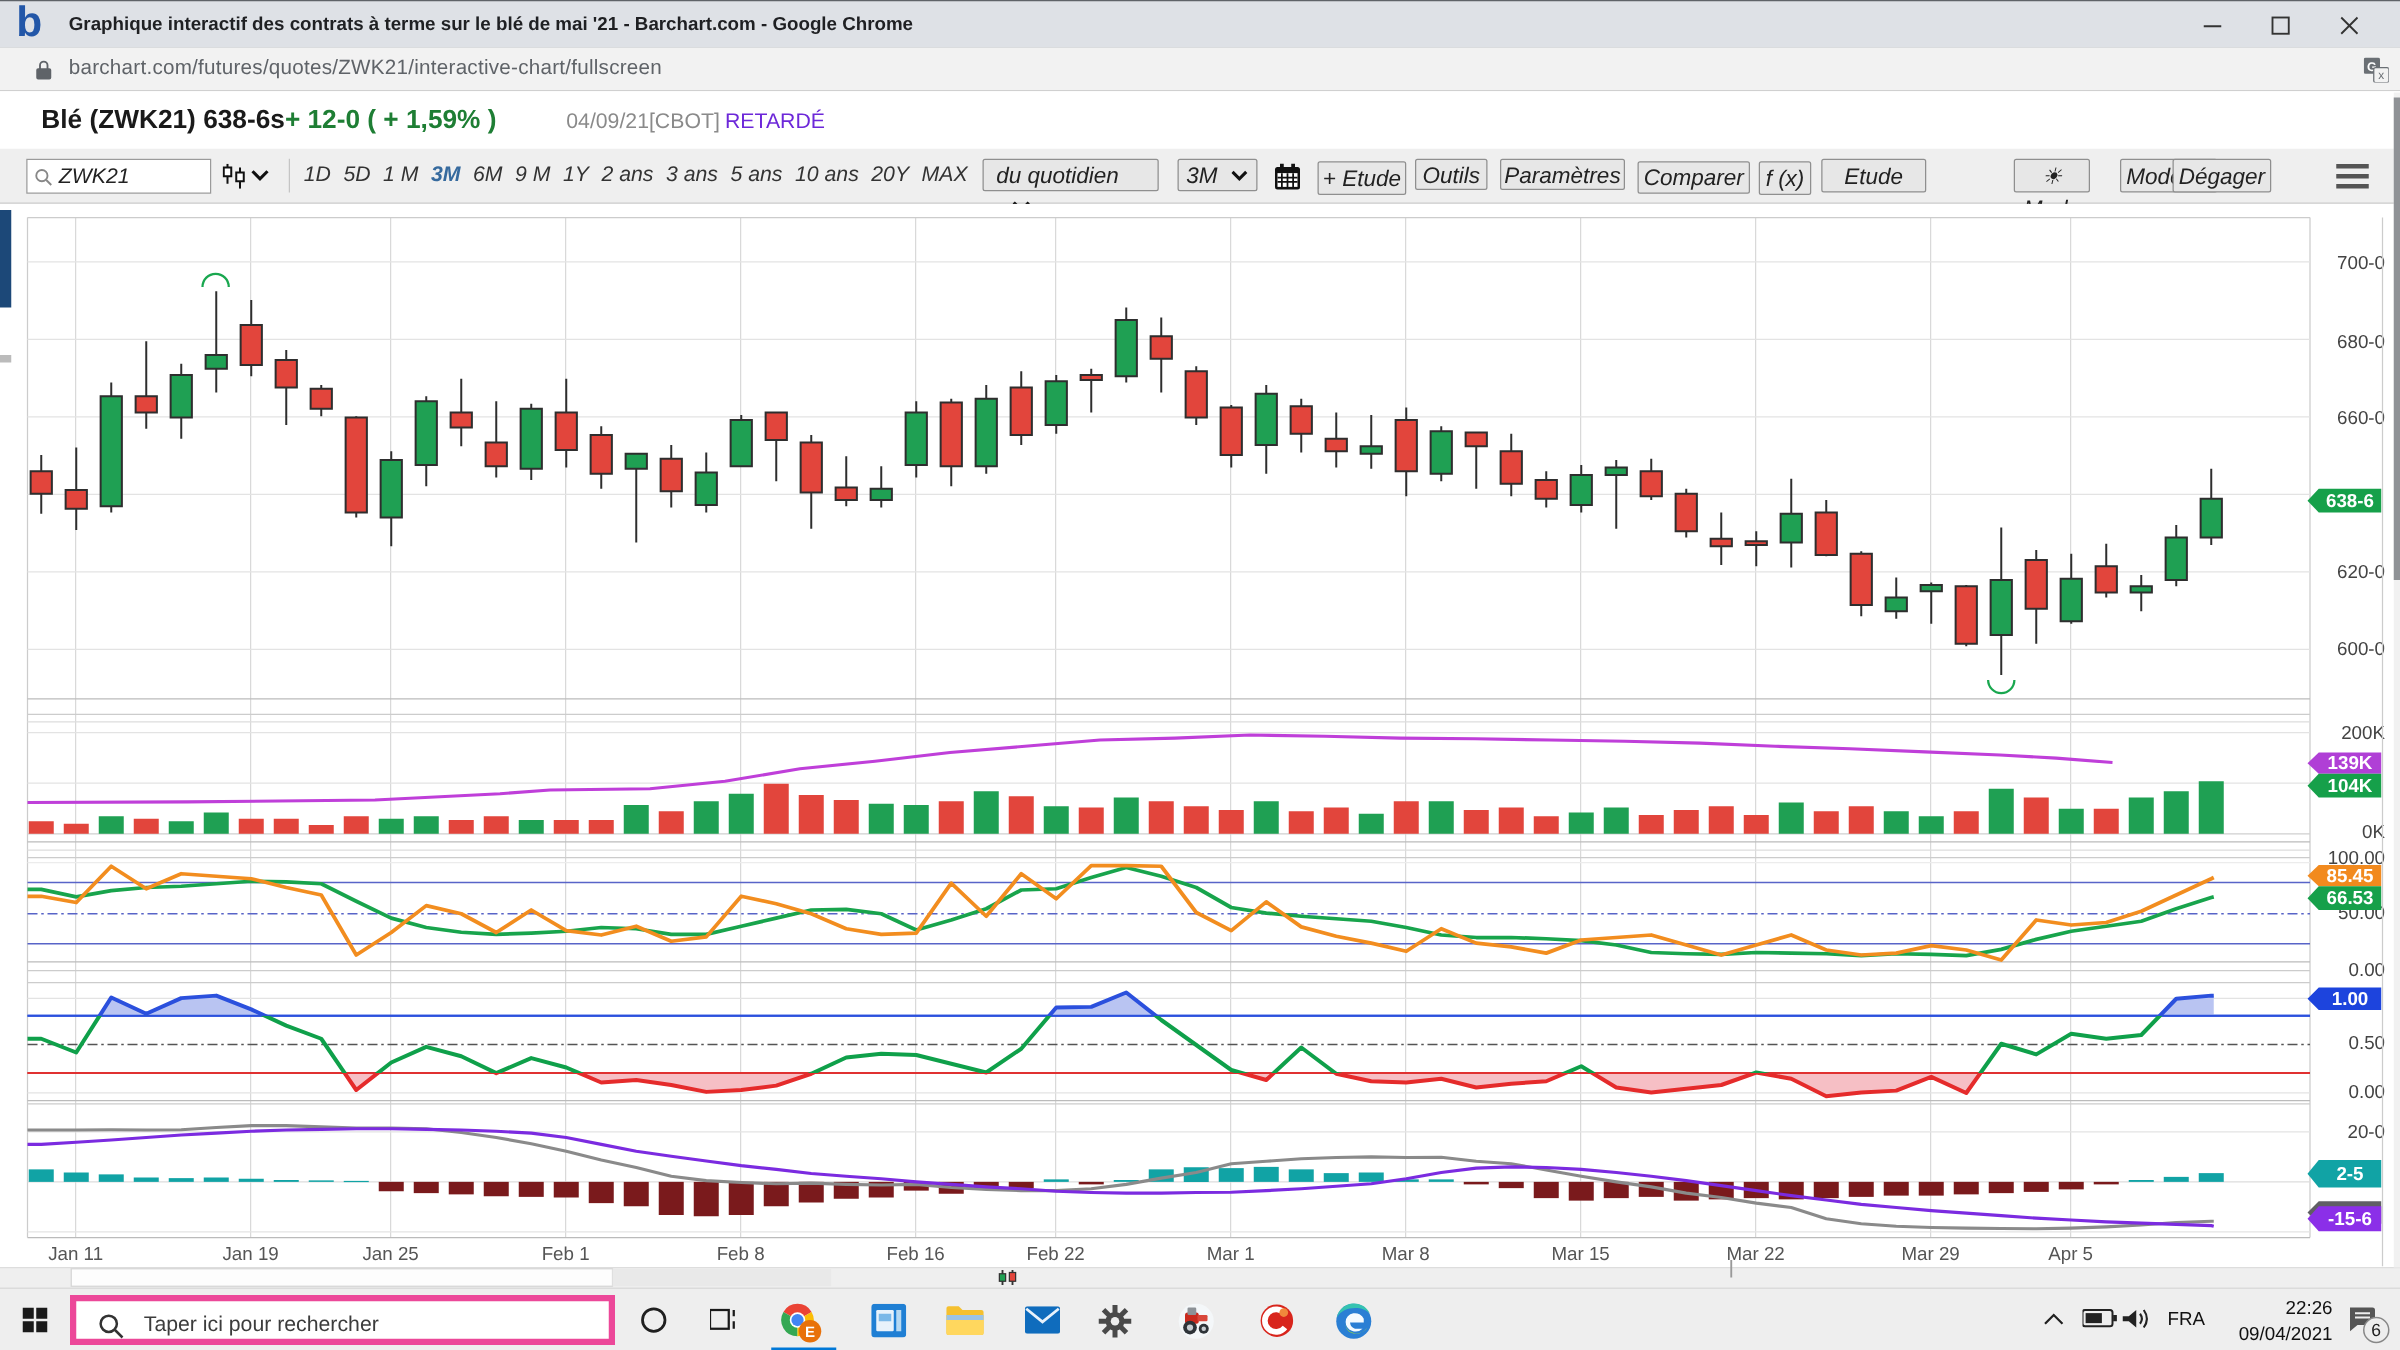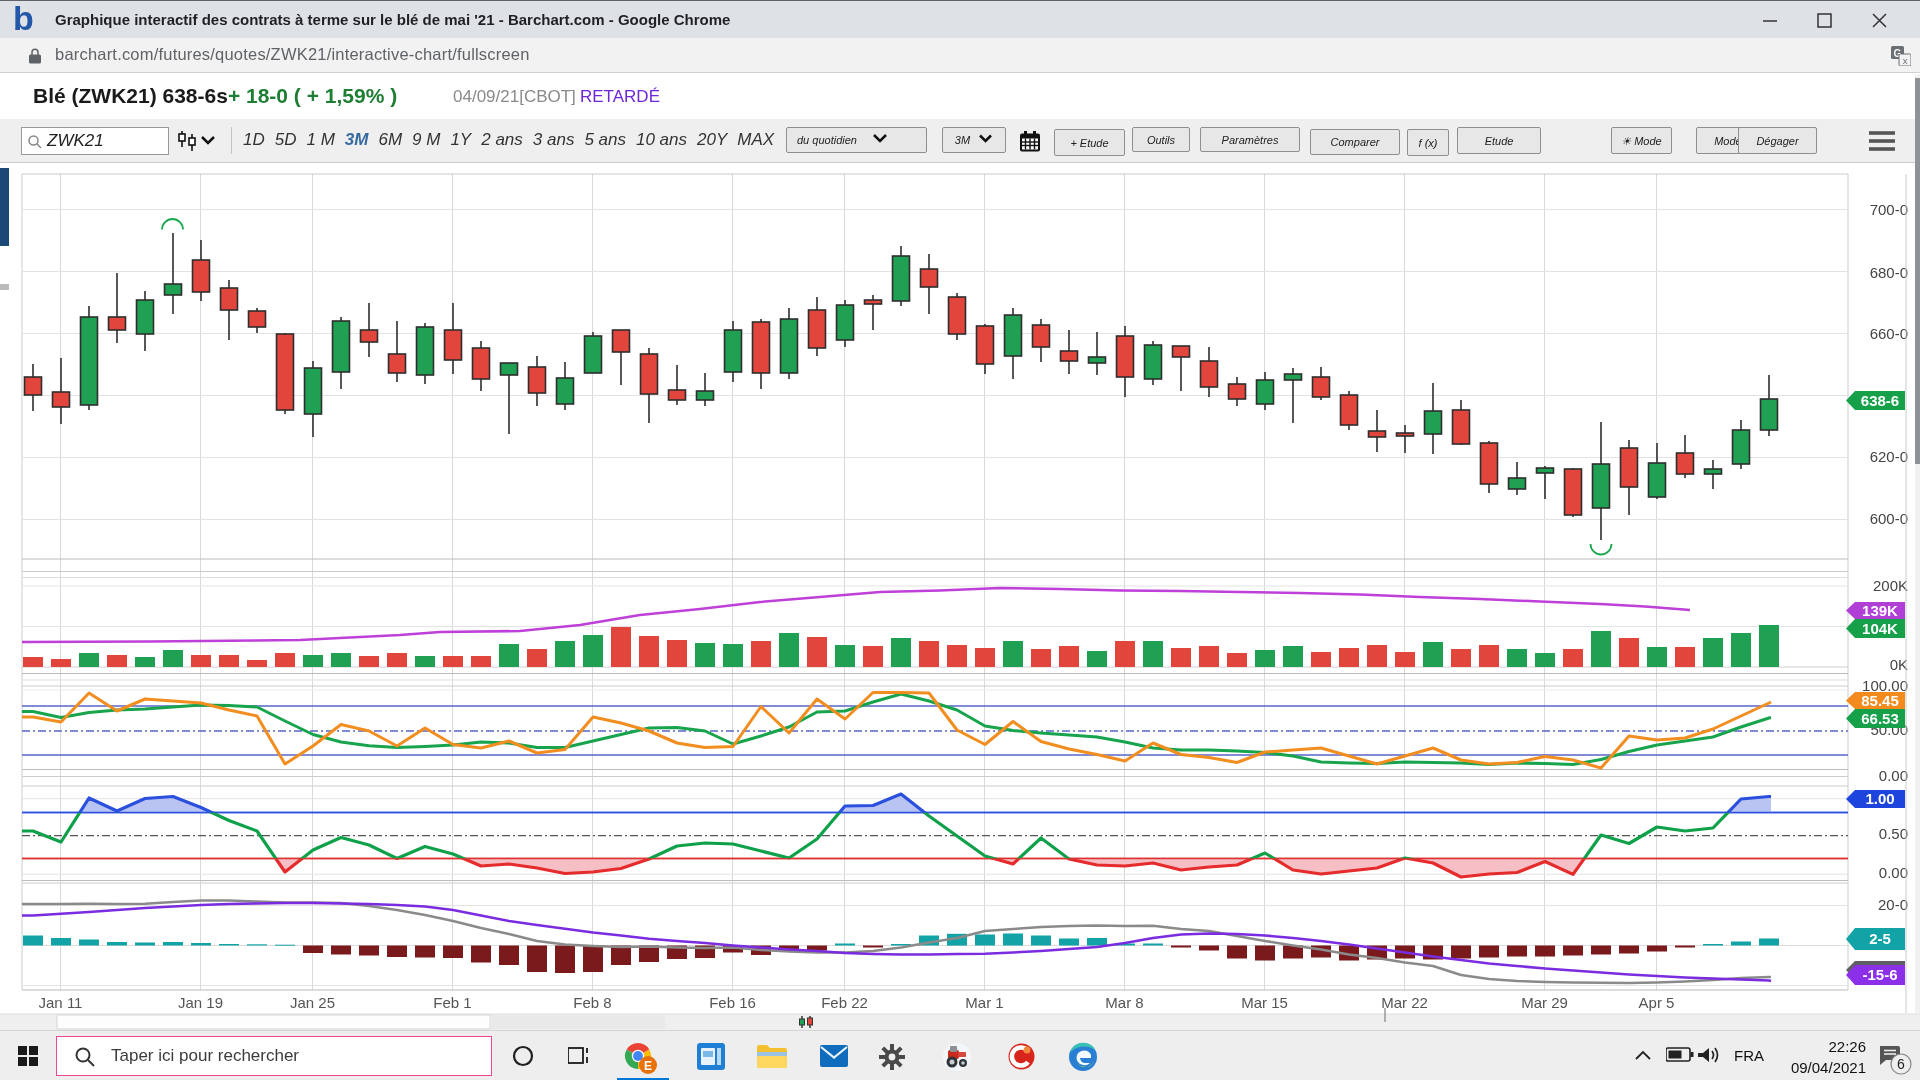--- a/index.html
+++ b/index.html
@@ -17,24 +17,24 @@
 #pghead .sym { position:absolute; left:33px; top:11px; font-size:21px; font-weight:bold; color:#1a1a1a; }
 #pghead .chg { color:#1e7e34; }
 #pghead .dt { position:absolute; left:453px; top:14px; font-size:17px; color:#8a8a8a; }
 #pghead .ret { position:absolute; left:580px; top:14px; font-size:17px; color:#6d28d9;text-align:right; }
 
 #toolbar { left:0; top:119px; width:1920px; height:44px; background:#efefef; border-bottom:1px solid #cccccc;font-style:italic; }
 #toolbar .search { position:absolute; left:21px; top:8px; width:148px; height:28px; background:#fff; border:1px solid #9a9a9a; }
 #toolbar .search span { position:absolute; left:25px; top:3px; font-size:17px; color:#222; }
 .periods { position:absolute; top:11px; font-size:17px; color:#333; }
 .periods .p { margin-right:10px; }
-.tbtn { position:absolute; background:#e7e7e7; border:1px solid #8f8f8f; border-radius:2px; font-size:11px; color:#222; text-align:center; }
+.tbtn { position:absolute; background:#e7e7e7; border:1px solid #8f8f8f; border-radius:2px; font-size:18px; color:#222; text-align:center; }
 
 #taskbar { left:0; top:1030px; width:1920px; height:50px; background:#eeeeee; border-top:1px solid #d5d5d5; }
-#tsearch { position:absolute; left:56px; top:5px; width:436px; height:40px; background:#fff; border:1px solid #ec4899; }
+#tsearch { position:absolute; left:56px; top:5px; width:436px; height:40px; background:#fff; border:5px solid #ec4899; }
 #tsearch span { position:absolute; left:54px; top:9px; font-size:17px; color:#3c3c3c; }
 .tray { position:absolute; top:0; height:50px; font-size:15px; color:#111; }
 </style></head>
 <body>
 <div id="page">
 
 <div id="titlebar" class="abs">
   <div class="logo">b</div>
   <div class="t">Graphique interactif des contrats à terme sur le blé de mai '21 - Barchart.com - Google Chrome</div>
   <svg class="abs" style="left:1755px;top:0" width="140" height="38">
@@ -51,21 +51,21 @@
   <div class="url">barchart.com/futures/quotes/ZWK21/interactive-chart/fullscreen</div>
   <svg class="abs" style="left:1891px;top:8px" width="20" height="20" viewBox="0 0 20 20">
     <rect x="0" y="0" width="13" height="13" rx="1.5" fill="#6a6f74"></rect>
     <text x="6.5" y="10.5" font-size="10" fill="#fff" text-anchor="middle" font-weight="bold">G</text>
     <rect x="8" y="8" width="12" height="12" rx="1.5" fill="#f2f2f2" stroke="#6a6f74"></rect>
     <text x="14" y="17.5" font-size="9.5" fill="#6a6f74" text-anchor="middle">x</text>
   </svg>
 </div>
 
 <div id="pghead" class="abs">
-  <div class="sym">Blé (ZWK21) 638-6s<span class="chg">+ 18-0 ( + 1,59% )</span></div>
+  <div class="sym">Blé (ZWK21) 638-6s<span class="chg">+ 12-0 ( + 1,59% )</span></div>
   <div class="dt">04/09/21[CBOT] </div>
   <div class="ret">RETARDÉ</div>
 </div>
 
 <div id="toolbar" class="abs">
   <div class="search">
     <svg class="abs" style="left:5px;top:6px" width="16" height="16" viewBox="0 0 16 16">
           <circle cx="6.5" cy="6.5" r="4.5" fill="none" stroke="#888" stroke-width="1.5"></circle>
           <line x1="10" y1="10" x2="14" y2="14" stroke="#888" stroke-width="1.5"></line>
         </svg>

